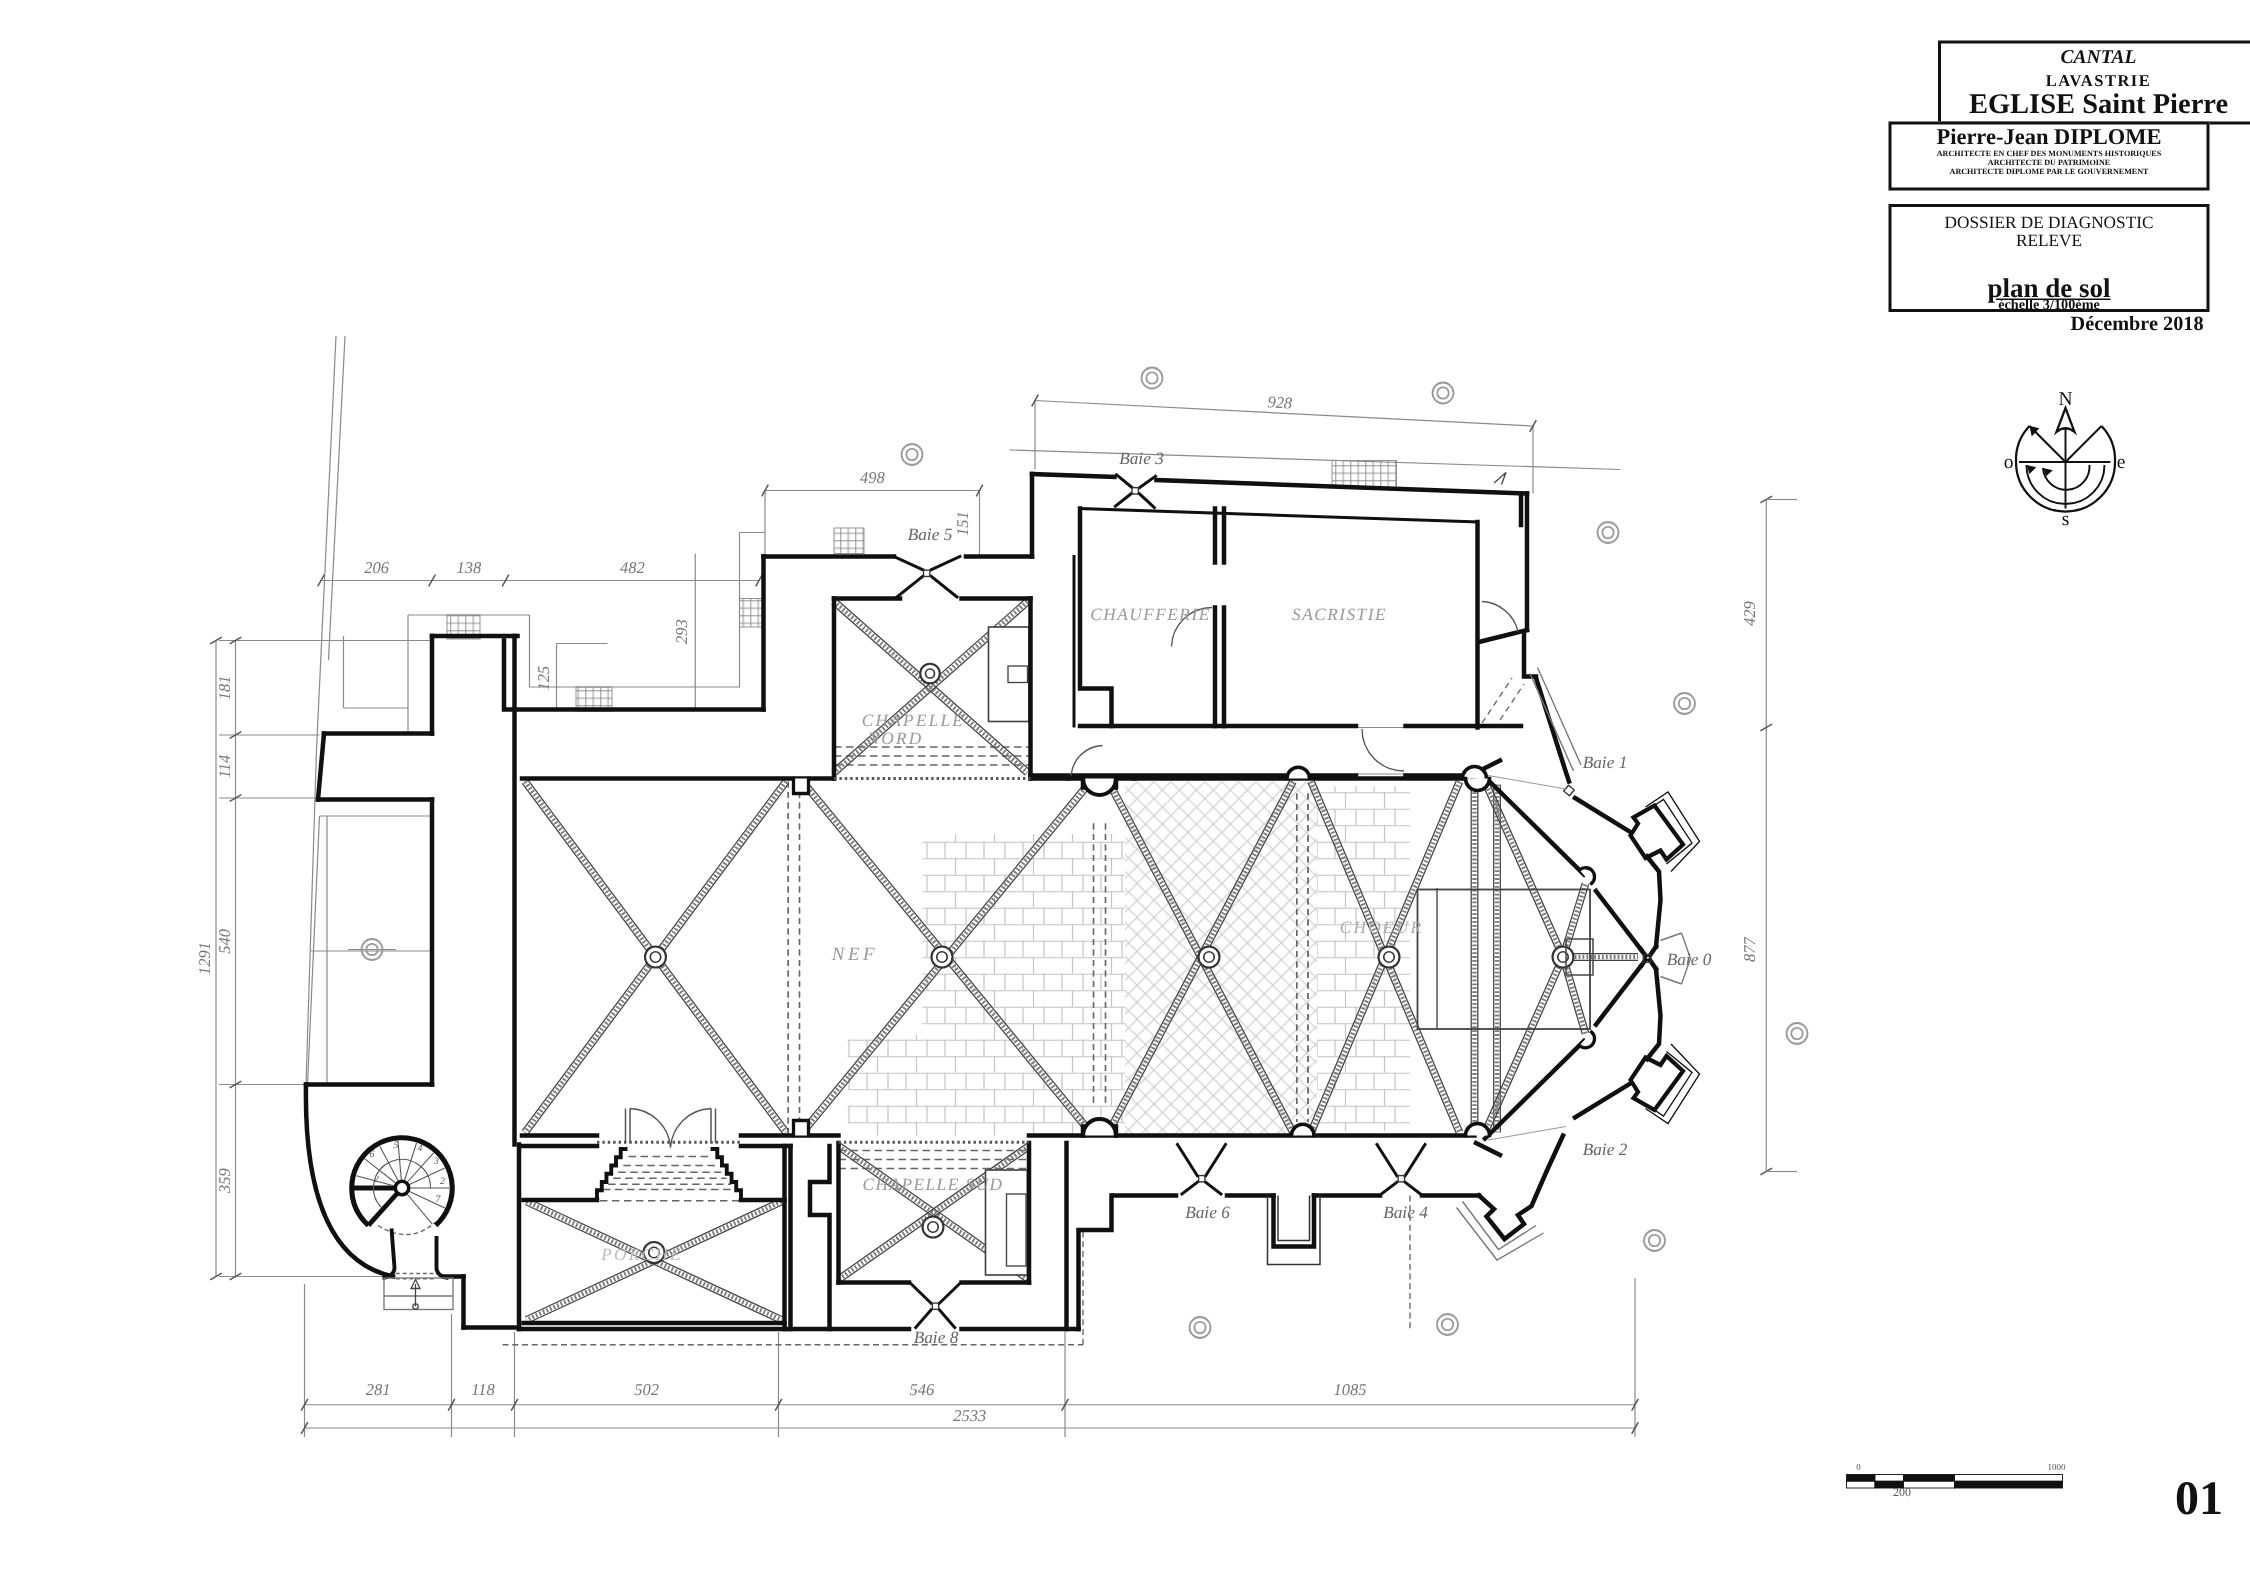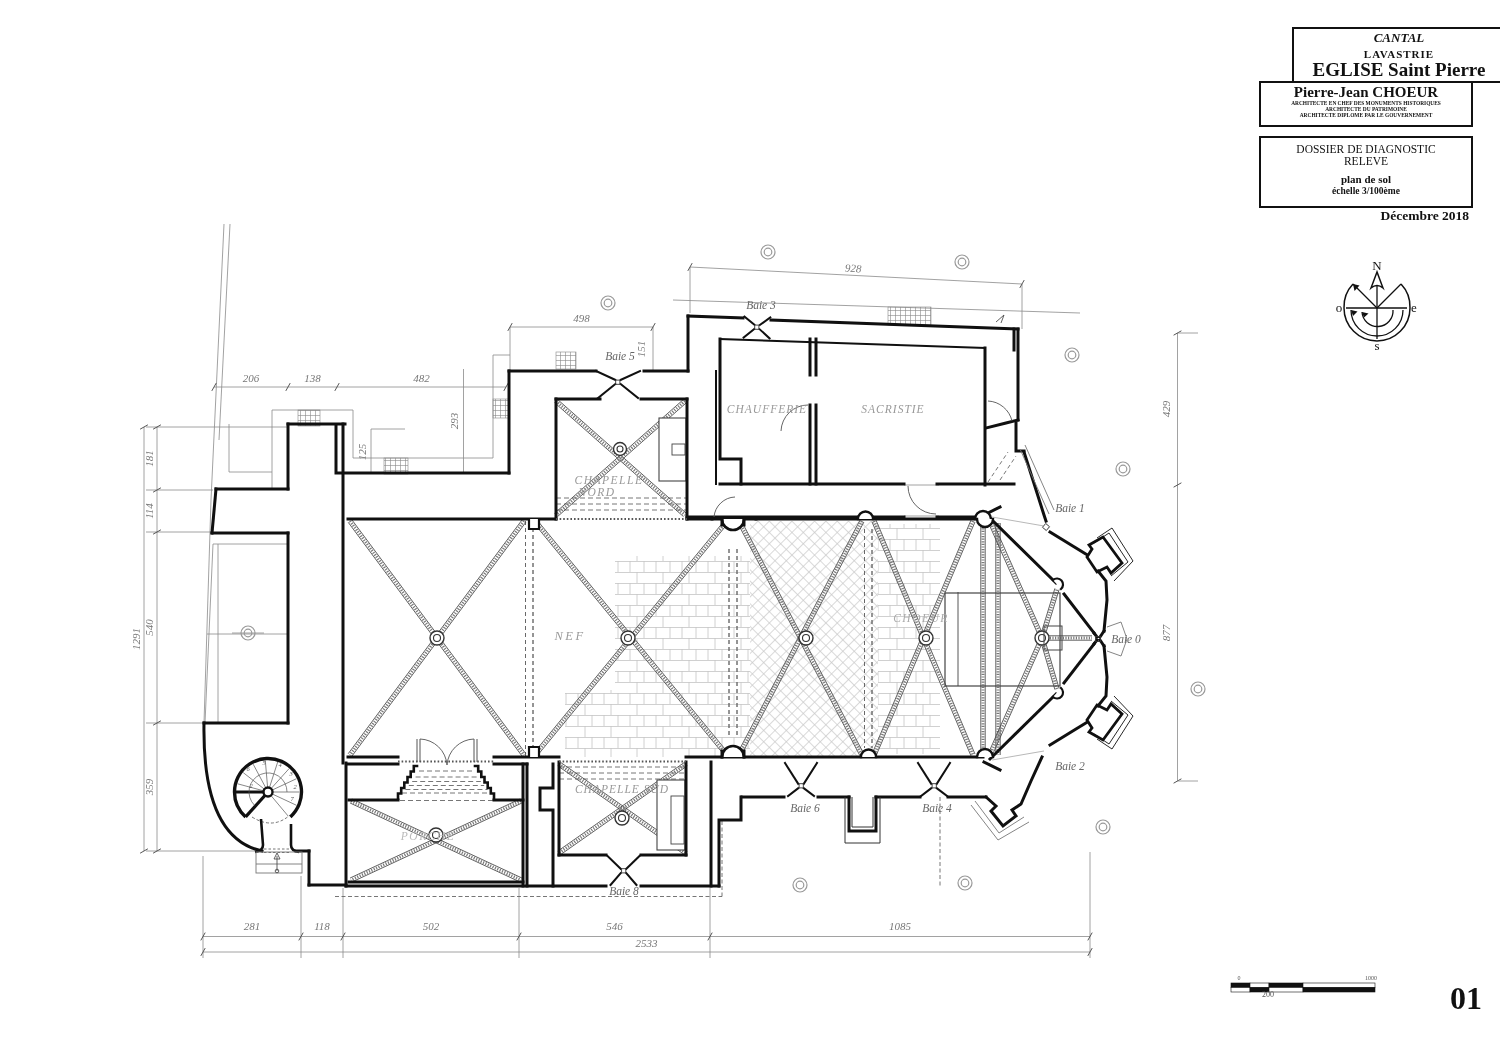--- a/index.html
+++ b/index.html
@@ -516,23 +516,23 @@
         <text x="805" y="812" text-anchor="middle" style="font-family:'Liberation Serif',serif;font-size:11.5px;fill:#666;font-style:italic;font-weight:normal;">Baie 6</text>
         <text x="624" y="895" text-anchor="middle" style="font-family:'Liberation Serif',serif;font-size:11.5px;fill:#666;font-style:italic;font-weight:normal;">Baie 8</text>
       </g>
 </svg>
 <div class="tb" style="left:1292px;top:27px;width:210px;height:52px;">
   <div style="font-size:13px;font-weight:bold;font-style:italic;margin-top:1px;">CANTAL</div>
   <div style="font-size:11px;font-weight:bold;letter-spacing:1px;line-height:17px;">LAVASTRIE</div>
   <div style="font-size:19px;font-weight:bold;line-height:14px;">EGLISE Saint Pierre</div>
 </div>
 <div class="tb" style="left:1259px;top:81px;width:210px;height:42px;">
-  <div style="font-size:15px;font-weight:bold;margin-top:2px;line-height:15px;">Pierre-Jean CHOEUR</div>
+  <div style="font-size:15px;font-weight:bold;margin-top:2px;line-height:15px;">Pierre-Jean DIPLOME</div>
   <div style="font-size:5.4px;font-weight:bold;line-height:6.2px;">ARCHITECTE EN CHEF DES MONUMENTS HISTORIQUES<br>ARCHITECTE DU PATRIMOINE<br>ARCHITECTE DIPLOME PAR LE GOUVERNEMENT</div>
 </div>
 <div class="tb" style="left:1259px;top:136px;width:210px;height:68px;">
   <div style="font-size:11.5px;font-weight:normal;margin-top:5px;line-height:12px;">DOSSIER DE DIAGNOSTIC<br>RELEVE</div>
-  <div style="font-size:11px;font-weight:bold;margin-top:5px;line-height:14px;">plan de sol</div>
+  <div style="font-size:18px;font-weight:bold;margin-top:18px;line-height:14px;text-decoration:underline;">plan de sol</div>
   <div style="font-size:9.5px;font-weight:bold;">échelle 3/100ème</div>
 </div>
 <div style="position:absolute;left:1259px;top:208px;width:210px;text-align:right;font-size:13.5px;font-weight:bold;color:#111;">Décembre 2018</div>
 <div style="position:absolute;left:1414px;top:980px;width:60px;font-size:32px;font-weight:bold;color:#111;font-family:'Liberation Serif',serif;margin-left:36px;">01</div>
 </div>
 
 </body></html>

